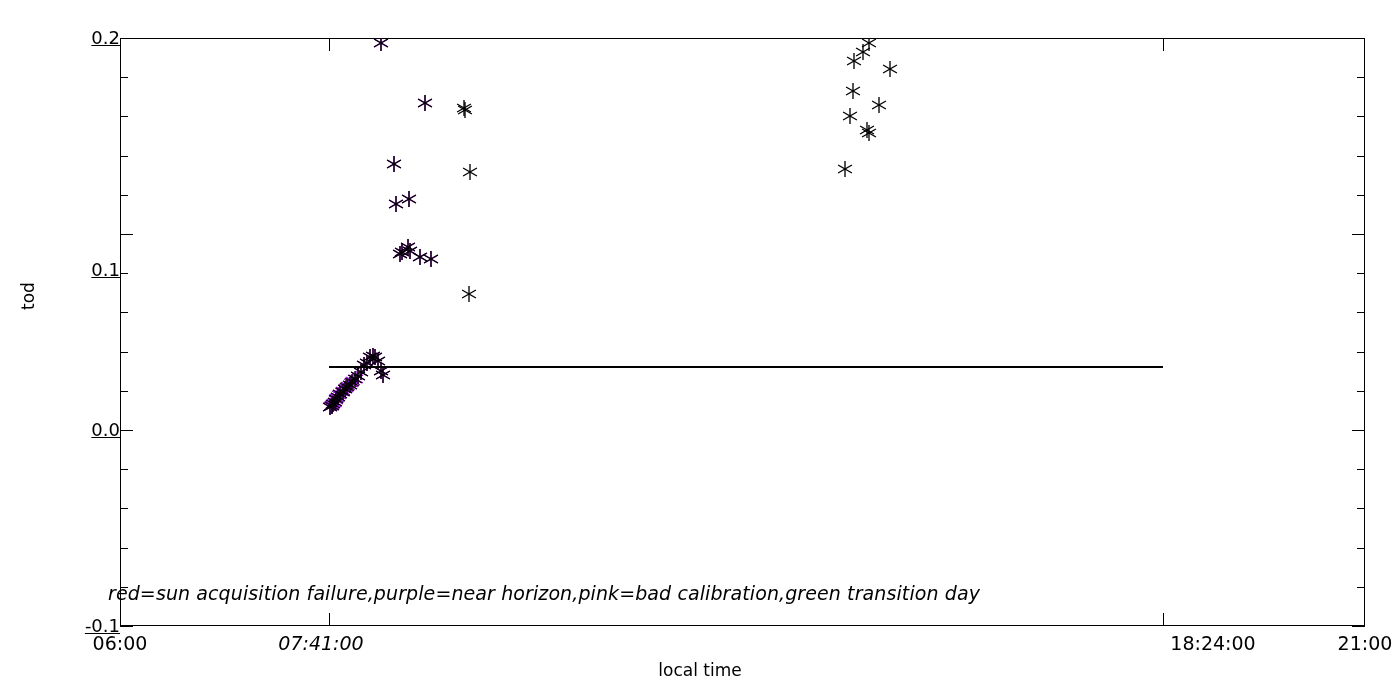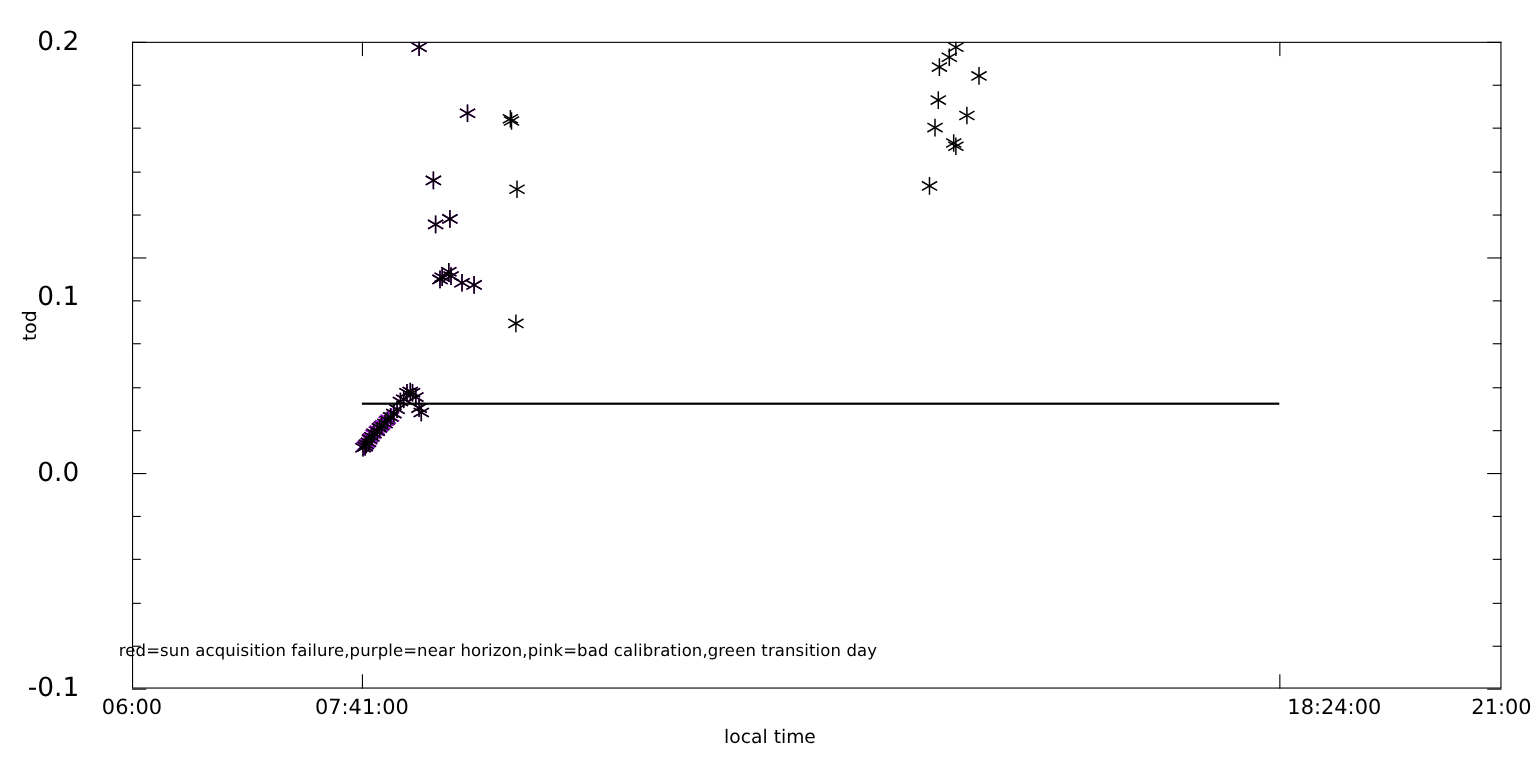--- a/index.html
+++ b/index.html
@@ -64,25 +64,26 @@
   .xtick-major, .xtick-minor, .xtick-major-t, .xtick-minor-t {
     position: absolute;
     width: 1px;
     background: #000000;
   }
   .xtick-major { top: 613px; height: 13px; }
   .xtick-major-t { top: 38px; height: 13px; }
 
   .ytick-label {
     position: absolute;
-    right: 1328px;
+    right: 1280px;
     text-align: right;
-    font-size: 24px;
+    font-size: 18px;
     white-space: nowrap;
     line-height: 19px;
+    text-decoration: underline;
   }
   .xtick-label {
     position: absolute;
     top: 634px;
     text-align: center;
     font-size: 19px;
     white-space: nowrap;
     line-height: 19px;
   }
   
@@ -102,23 +103,24 @@
     width: 1400px;
     text-align: center;
     font-size: 17px;
     white-space: nowrap;
   }
   
   #legend-caption {
     position: absolute;
     left: 108px;
     top: 582px;
-    font-size: 15px;
+    font-size: 19px;
     white-space: nowrap;
     letter-spacing: 0.1px;
+    font-style: italic;
   }
   
   #reference-line {
     position: absolute;
     height: 2px;
     background: #000000;
   }
   
   .marker {
     position: absolute;
@@ -184,21 +186,21 @@
       <div class="xtick-major-t" style="left: 329px;"></div>
       <div class="xtick-major" style="left: 1163px;"></div>
       <div class="xtick-major-t" style="left: 1163px;"></div>
     </div>
   <div id="ticklabel-layer">
       <div class="ytick-label" style="top: 616px;">-0.1</div>
       <div class="ytick-label" style="top: 420px;">0.0</div>
       <div class="ytick-label" style="top: 224px; margin-top: 36px;">0.1</div>
       <div class="ytick-label" style="top: 28px;">0.2</div>
       <div class="xtick-label" style="left: 30px; width: 180px;">06:00</div>
-      <div class="xtick-label" style="left: 239px; width: 180px;">07:41:00</div>
+      <div class="xtick-label" style="left: 231px; width: 180px; font-style: italic;">07:41:00</div>
       <div class="xtick-label" style="left: 1123px; width: 180px;">18:24:00</div>
       <div class="xtick-label" style="left: 1275px; width: 180px;">21:00</div>
     </div>
 
   <div id="plot-area">
     <div id="marker-layer">
         <div class="marker" style="left: 210.094px; top: 369.46px;">
           <svg viewBox="0 0 16 16">
             <line x1="7.999999999999999" y1="0" x2="8" y2="16" stroke="#9400d3"></line>
             <line x1="1.0717967697244903" y1="4" x2="14.92820323027551" y2="12" stroke="#9400d3"></line>

